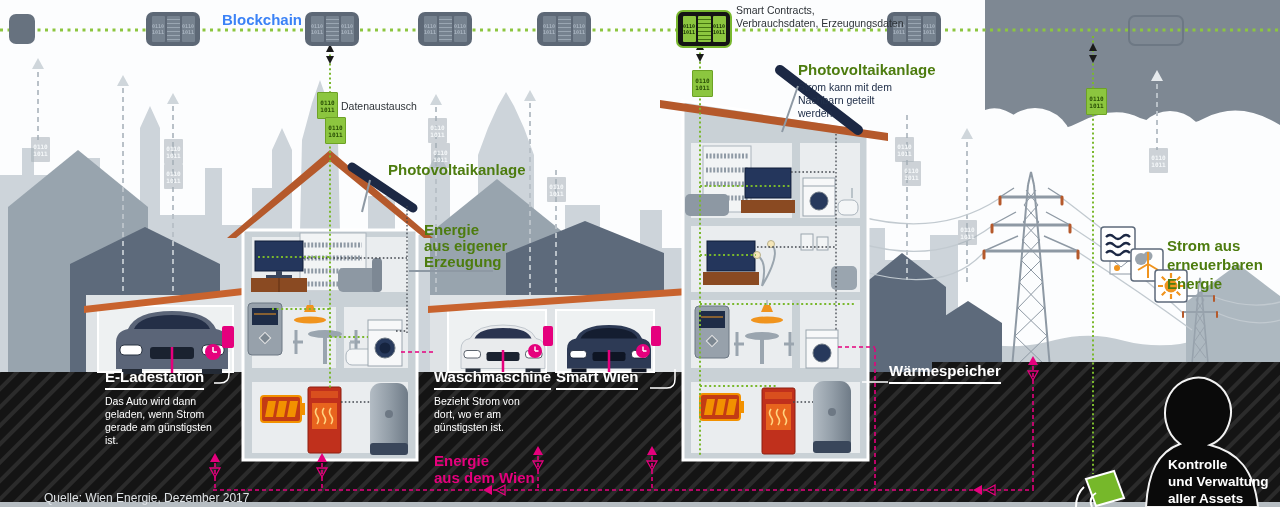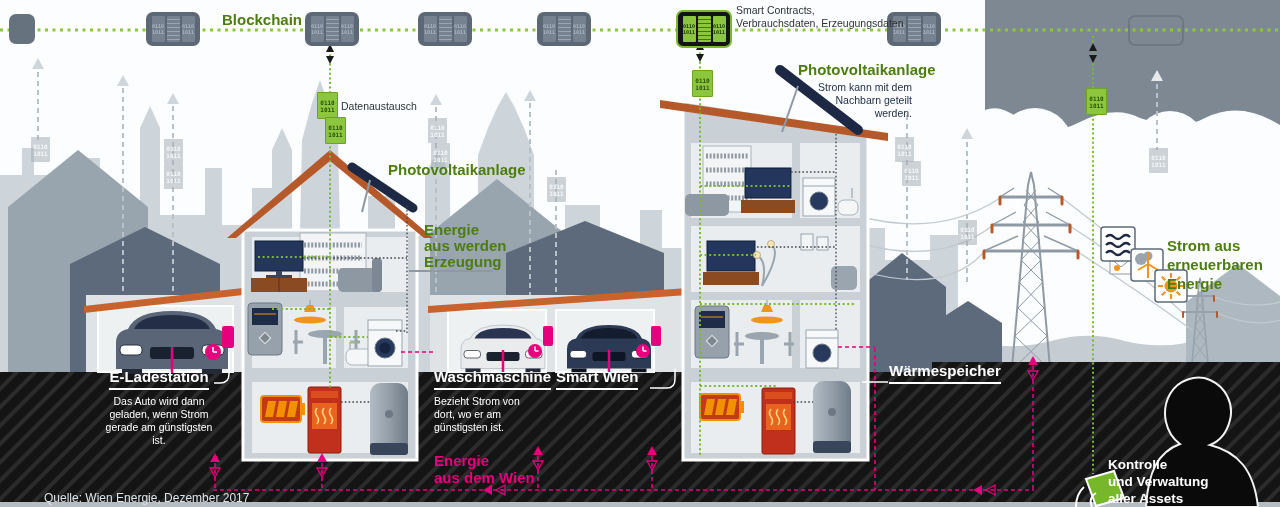--- a/index.html
+++ b/index.html
@@ -8,24 +8,24 @@
   svg.scene{position:absolute;left:0;top:0}
   .lbl{position:absolute;white-space:normal}
   .t-navy{color:#4d7c0f;font-weight:bold;font-size:15px;line-height:16px}
   .t-navy-sm{color:#22304a;font-size:10.5px;line-height:13px}
   .t-dark-sm{color:#2e3338;font-size:10.5px;line-height:13px}
   .t-wtitle{color:#fff;font-weight:bold;font-size:15px;line-height:16px;
             border-bottom:2px solid #fff;padding-bottom:3px;display:inline-block}
   .t-wbody{color:#fff;font-size:10.5px;line-height:13px;margin-top:5px}
   .t-pink{color:#e5007d;font-weight:bold;font-size:15px;line-height:17px}
   .t-kon{color:#fff;font-weight:bold;font-size:13.5px;line-height:17px}
-  .t-bc{color:#4d7c0f;font-weight:bold;font-size:15px}
+  .t-bc{color:#3b82f6;font-weight:bold;font-size:15px}
   .t-q{color:#dfe3e6;font-size:12px}
-  .right{text-align:center}
-  .center{text-align:right}
+  .right{text-align:left}
+  .center{text-align:left}
   
   .chain{position:absolute;width:54px;height:34px;background:#5d6876;border-radius:7px;
          display:flex;gap:2px;align-items:center;justify-content:center;box-sizing:border-box}
   .chain.plain{width:26px;height:30px;background:#67727f}
   .chain.outline{width:56px;height:31px;background:transparent;border:2px solid #6d7884}
   .chain.green{width:56px;height:38px;background:#141414;border:2px solid #79b830}
   .doc{width:13px;height:26px;background:#76828f;border-radius:1px;position:relative;
        color:#a9b4c0;font-size:5px;line-height:6px;font-weight:bold;display:flex;
        flex-direction:column;align-items:center;justify-content:center;
        font-family:"DejaVu Sans Mono",monospace}
@@ -567,21 +567,21 @@
 
 <div class="lbl t-navy" style="left:388px;top:162px">Photovoltaikanlage</div>
 
 <div class="lbl" style="left:798px;top:62px;width:114px">
   <div class="t-navy">Photovoltaikanlage</div>
   <div class="t-navy-sm center" style="margin-top:3px">Strom kann mit dem Nachbarn geteilt werden.</div>
 </div>
 
 <div class="lbl t-navy" style="left:424px;top:222px">
   <span style="display:block">Energie</span>
-  <span style="display:block">aus werden</span>
+  <span style="display:block">aus eigener</span>
   <span style="display:block">Erzeugung</span>
 </div>
 <div class="rule" style="left:409px;top:270px;width:84px"></div>
 
 <div class="lbl right" style="left:105px;top:368px;width:108px">
   <span class="t-wtitle">E-Ladestation</span>
   <div class="t-wbody">Das Auto wird dann geladen, wenn Strom gerade am günstigsten ist.</div>
 </div>
 
 <div class="lbl" style="left:434px;top:368px;width:100px">
@@ -601,21 +601,21 @@
   <span style="display:block">Energie</span>
   <span style="display:block">aus dem Wien</span>
 </div>
 
 <div class="lbl t-navy" style="left:1167px;top:236px;line-height:19px">
   <span style="display:block">Strom aus</span>
   <span style="display:block">erneuerbaren</span>
   <span style="display:block">Energie</span>
 </div>
 
-<div class="lbl t-kon" style="left:1108px;top:456px">
+<div class="lbl t-kon" style="left:1168px;top:456px">
   <span style="display:block">Kontrolle</span>
   <span style="display:block">und Verwaltung</span>
   <span style="display:block">aller Assets</span>
 </div>
 
 <div class="lbl t-q" style="left:44px;top:491px">Quelle: Wien Energie, Dezember 2017</div>
 
 </div>
 
 </body></html>

